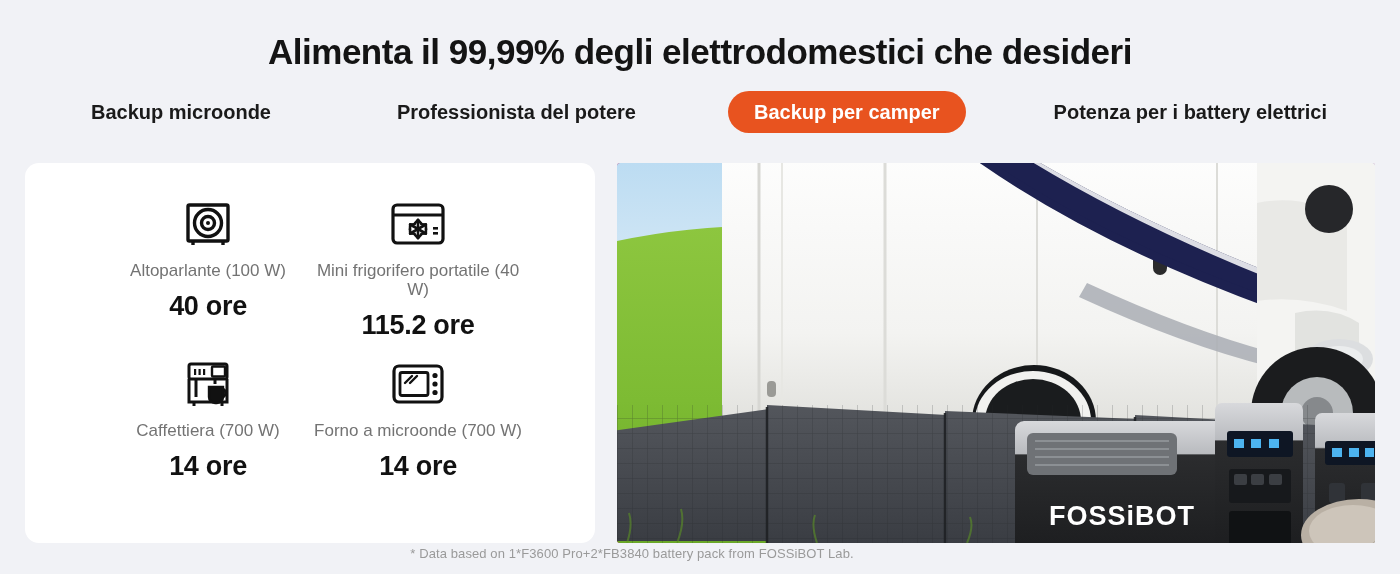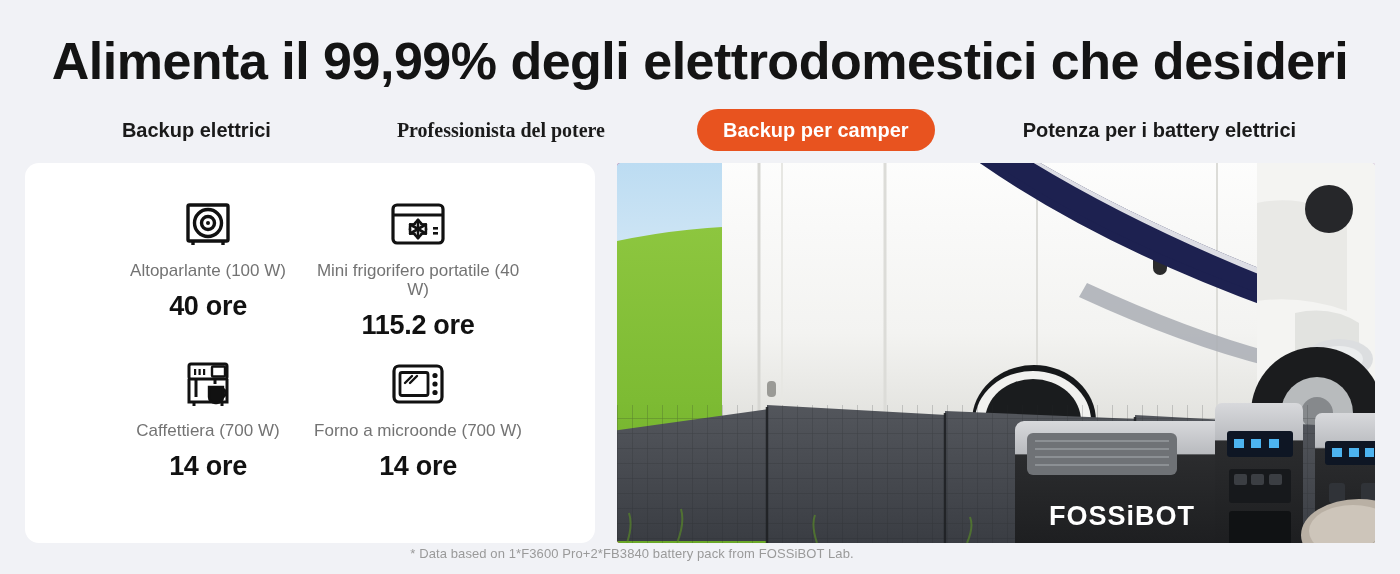--- a/index.html
+++ b/index.html
@@ -13,21 +13,21 @@
   body {
     background: #f1f2f6;
     font-family: "Liberation Sans", sans-serif;
     position: relative;
   }
 
   
   .headline {
     width: 100%;
     text-align: center;
-    font-size: 52px;
+    font-size: 35px;
     font-weight: bold;
     color: #141414;
     letter-spacing: -0.5px;
     padding-top: 34px;
     line-height: 1.05;
     white-space: nowrap;
   }
 
   
   .tabs {
@@ -45,21 +45,21 @@
     font-weight: bold;
     color: #1a1a1a;
     padding: 11px 26px;
     border-radius: 22px;
     white-space: nowrap;
     cursor: pointer;
     line-height: 1;
   }
 
   .tab-1 { margin-left: 18px; }
-  .tab-2 { margin-left: 74px; font-family: Liberation Serif, serif; }
+  .tab-2 { margin-left: 74px; }
   .tab-3 { margin-left: 66px; }
   .tab-4 { margin-left: 62px; }
 
   .tab.active {
     background: #e8531f;
     color: #ffffff;
   }
 
   
   .panel {
@@ -150,21 +150,21 @@
     color: #9a9a9a;
     letter-spacing: 0.1px;
   }
 </style>
 </head>
 <body>
 
 <div class="headline">Alimenta il 99,99% degli elettrodomestici che desideri</div>
 
 <div class="tabs">
-  <div class="tab tab-1">Backup elettrici</div>
+  <div class="tab tab-1">Backup microonde</div>
   <div class="tab tab-2">Professionista del potere</div>
   <div class="tab tab-3 active">Backup per camper</div>
   <div class="tab tab-4">Potenza per i battery elettrici</div>
 </div>
 
 <div class="panel">
 
   <div class="spec-card">
     <div class="spec-grid">
 

